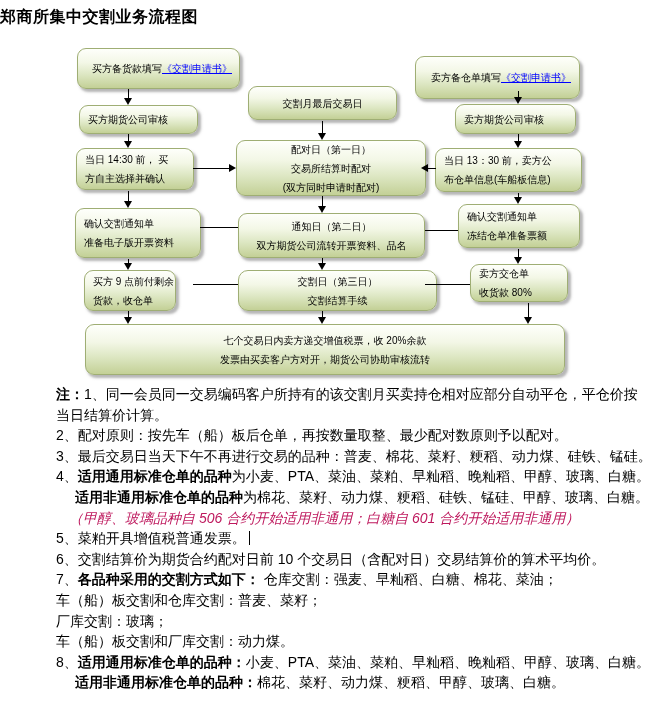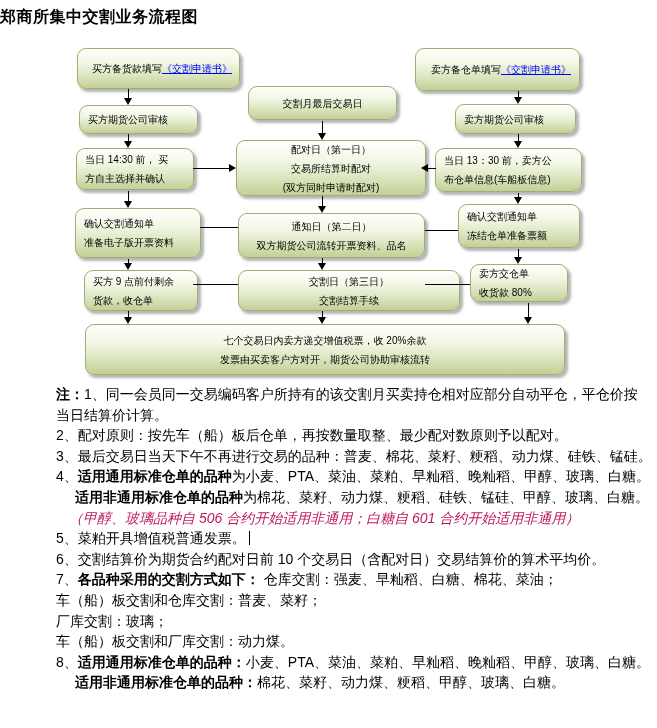--- a/index.html
+++ b/index.html
@@ -54,47 +54,47 @@
     <span class="txt">买方期货公司审核</span>
   </div>
   <div class="fbox la" style="left:76px;top:148px;width:118px;height:42px;">
     <span class="txt">当日 14:30 前， 买
 方自主选择并确认</span>
   </div>
   <div class="fbox la" style="left:75px;top:208px;width:126px;height:50px;">
     <span class="txt">确认交割通知单
 准备电子版开票资料</span>
   </div>
-  <div class="fbox la" style="left:84px;top:270px;width:114px;height:41px;">
+  <div class="fbox la" style="left:84px;top:270px;width:92px;height:41px;">
     <span class="txt">买方 9 点前付剩余
 货款，收仓单</span>
   </div>
 
   <div class="fbox ca" style="left:248px;top:86px;width:149px;height:34px;">
     <span class="txt">交割月最后交易日</span>
   </div>
   <div class="fbox ca" style="left:236px;top:140px;width:190px;height:56px;">
     <span class="txt">配对日（第一日）
 交易所结算时配对
 (双方同时申请时配对)</span>
   </div>
   <div class="fbox ca" style="left:238px;top:213px;width:187px;height:45px;">
     <span class="txt">通知日（第二日）
 双方期货公司流转开票资料、品名</span>
   </div>
-  <div class="fbox ca" style="left:238px;top:270px;width:222px;height:41px;">
+  <div class="fbox ca" style="left:238px;top:270px;width:199px;height:41px;border-radius:10px;">
     <span class="txt">交割日（第三日）
 交割结算手续</span>
   </div>
   <div class="fbox ca" style="left:85px;top:324px;width:480px;height:51px;">
     <span class="txt">七个交易日内卖方递交增值税票，收 20%余款
 发票由买卖客户方对开，期货公司协助审核流转</span>
   </div>
 
-  <div class="fbox row" style="left:415px;top:48px;width:165px;height:43px;padding-left:7px;">
+  <div class="fbox row" style="left:415px;top:56px;width:165px;height:43px;padding-left:7px;">
     <span>卖方备仓单填写</span>
       <span class="doclink">《交割申请书》</span>
   </div>
   <div class="fbox la" style="left:455px;top:104px;width:121px;height:30px;">
     <span class="txt">卖方期货公司审核</span>
   </div>
   <div class="fbox la" style="left:435px;top:148px;width:147px;height:44px;">
     <span class="txt">当日 13：30 前，卖方公
 布仓单信息(车船板信息)</span>
   </div>

